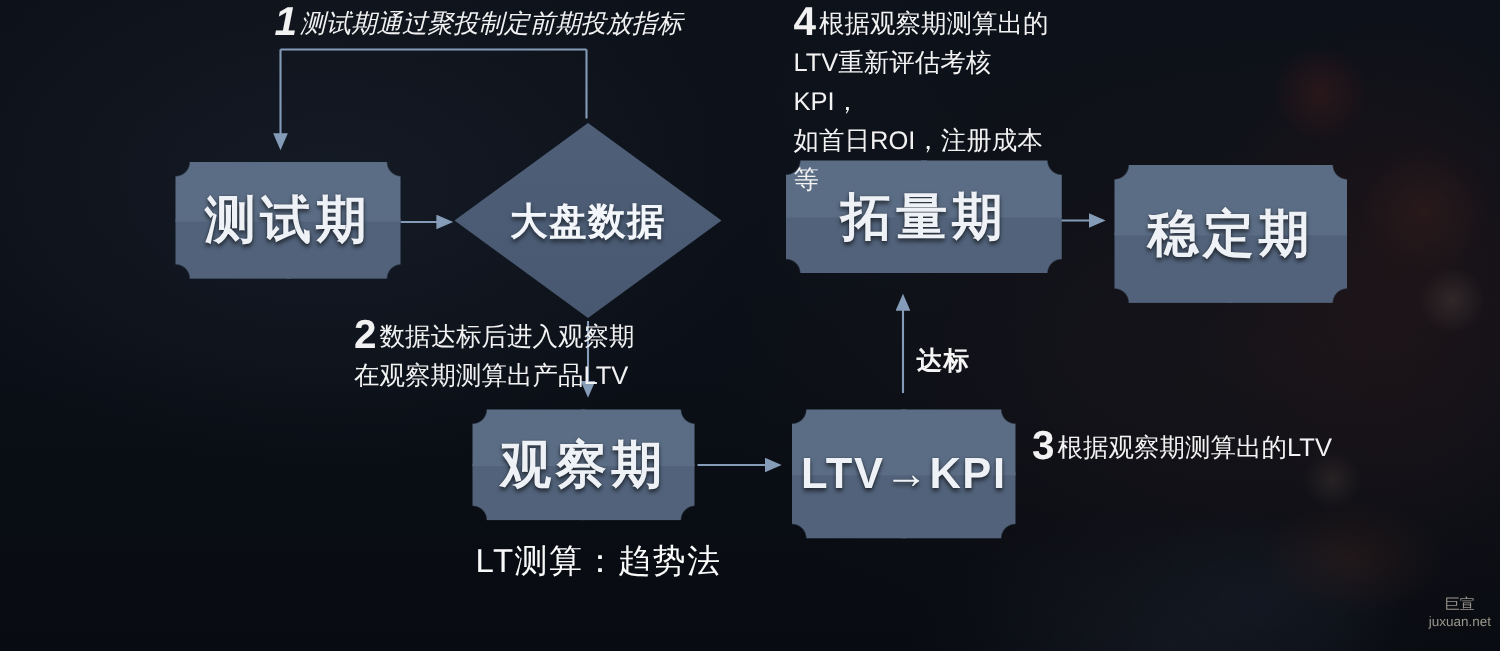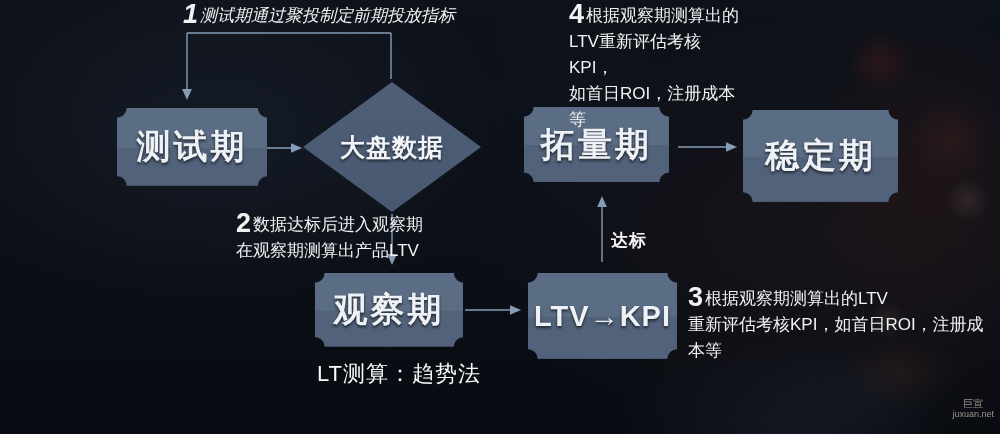--- a/index.html
+++ b/index.html
@@ -34,21 +34,21 @@
       radial-gradient(circle at 100% 0,    transparent 9px, var(--node_fill,#5b6d85) 10px) 100% 0/51% 51% no-repeat,
       radial-gradient(circle at 0 100%,    transparent 9px, var(--node_fill_low,#51627a) 10px) 0 100%/51% 51% no-repeat,
       radial-gradient(circle at 100% 100%, transparent 9px, var(--node_fill_low,#51627a) 10px) 100% 100%/51% 51% no-repeat;
   }
   .flowbox .lbl{
     font-weight:bold; font-size:34px; letter-spacing:3px; color:#eef2f7;
     text-shadow:0 2px 3px rgba(0,0,0,.6), 0 0 1px rgba(0,0,0,.4);
     white-space:nowrap;
   }
   #node-test   {left:117px; top:108px; width:150px; height:78px;}
-  #node-expand {left:524px; top:107px; width:145px; height:75px;}
+  #node-expand {left:524px; top:107px; width:184px; height:75px;}
   #node-stable {left:743px; top:110px; width:155px; height:92px;}
   #node-observe{left:315px; top:273px; width:148px; height:74px;}
   #node-ltvkpi {left:528px; top:273px; width:149px; height:86px;}
   #node-ltvkpi .lbl{font-size:29px; letter-spacing:1px;}
   .diamond{
     position:absolute; left:303px; top:82px; width:178px; height:130px;
     display:flex; align-items:center; justify-content:center;
     background:linear-gradient(180deg, var(--diamond_fill,#4e5f77), #475870);
     clip-path:polygon(50% 0, 100% 50%, 50% 100%, 0 50%);
   }
@@ -57,21 +57,21 @@
     text-shadow:0 2px 3px rgba(0,0,0,.55);
   }
   
   #wires{position:absolute; left:0; top:0; pointer-events:none;}
   
   .ann{position:absolute; font-size:17px; line-height:26px; color:#f2f2f2;}
   .ann .num{font-size:27px; font-weight:bold; line-height:26px; margin-right:2px; vertical-align:-2px;}
   #ann1{left:183px; top:1px;  width:300px;font-style:italic;}
   #ann2{left:236px; top:210px; width:210px;}
   #ann3{left:688px; top:284px; width:310px;}
-  #ann4{left:529px; top:1px;  width:175px;margin-left:40px;}
+  #ann4{left:529px; top:1px;  width:175px;}
   .edge-label{
     position:absolute; left:611px; top:229px; font-size:17px; font-weight:bold;
     color:#f5f5f5; letter-spacing:1px;
   }
   .note{position:absolute; left:317px; font-size:22px; font-weight:500; color:#fafafa; letter-spacing:1px;}
   #note1{top:359px;}
   #note2{top:397px;}
   .watermark{
     position:absolute; right:6px; bottom:14px; text-align:center;
     color:#9a978d; line-height:11px;
@@ -126,21 +126,20 @@
 
   <div class="ann" id="ann1">
     <div><span class="num">1</span><span>测试期通过聚投制定前期投放指标</span></div>
   </div>
   <div class="ann" id="ann2">
     <div><span class="num">2</span><span>数据达标后进入观察期</span></div>
     <div>在观察期测算出产品LTV</div>
   </div>
   <div class="ann" id="ann3">
     <div><span class="num">3</span><span>根据观察期测算出的LTV</span></div>
-    <div>重新评估考核KPI，如首日ROI，注册成本等</div>
   </div>
   <div class="ann" id="ann4">
     <div><span class="num">4</span><span>根据观察期测算出的</span></div>
     <div>LTV重新评估考核KPI，</div>
     <div>如首日ROI，注册成本</div>
     <div>等</div>
   </div>
 
   <div class="note" id="note1">LT测算：趋势法</div>
 

